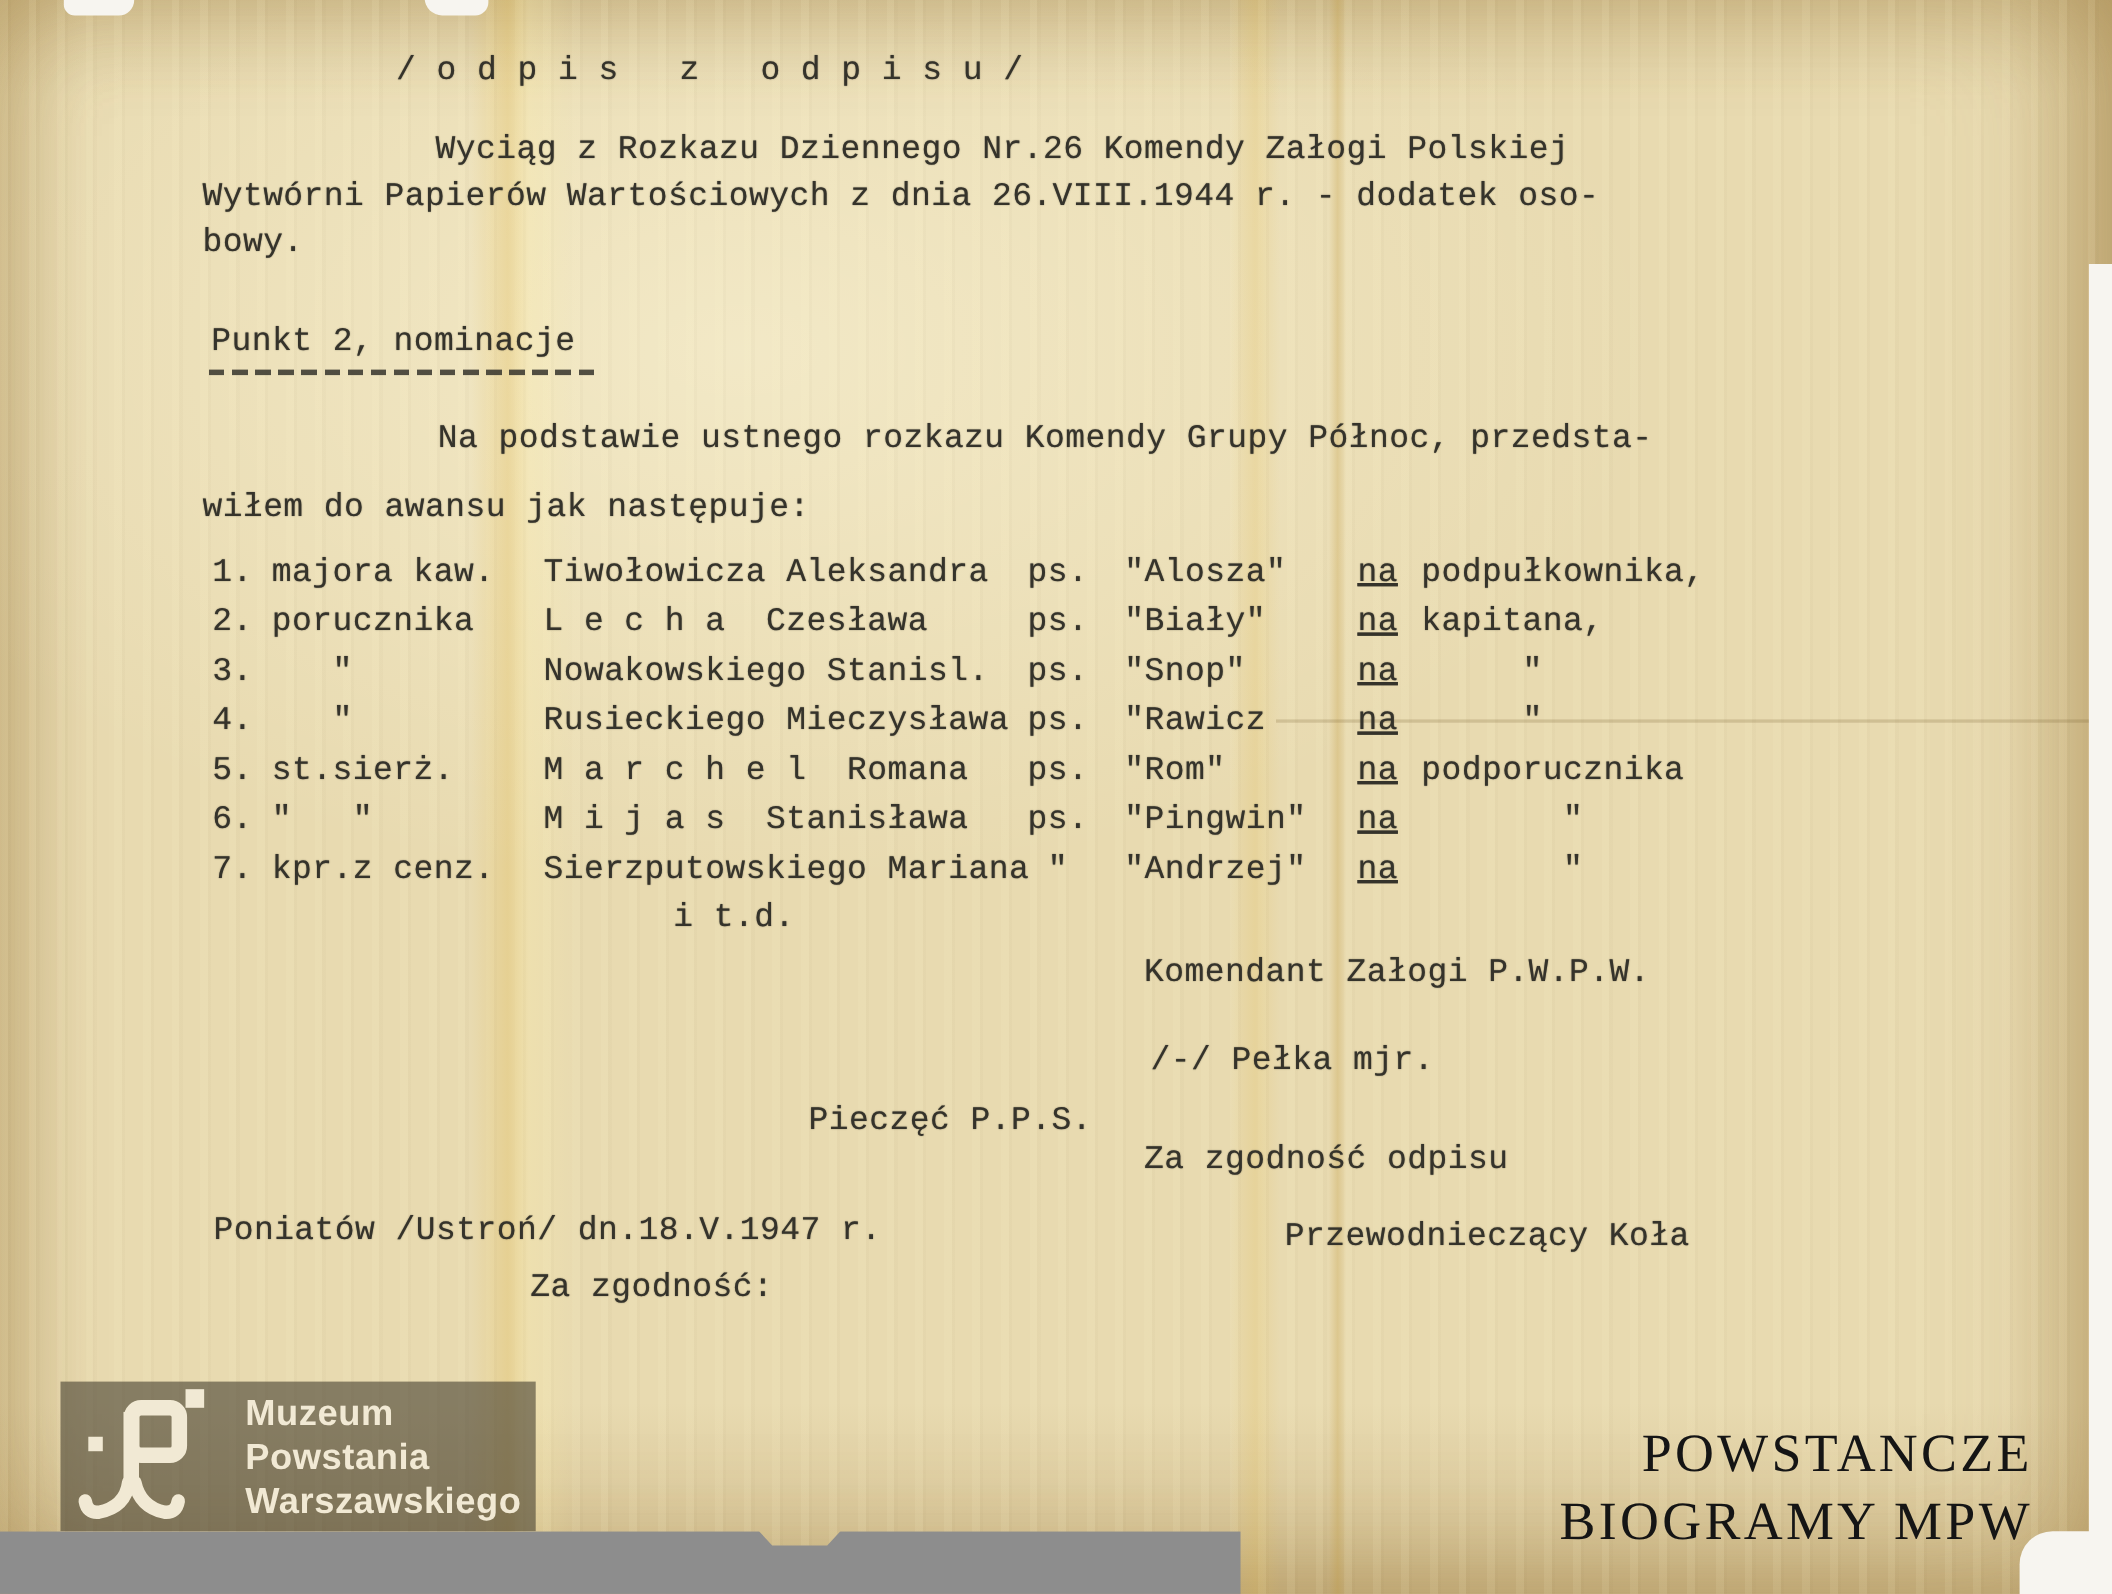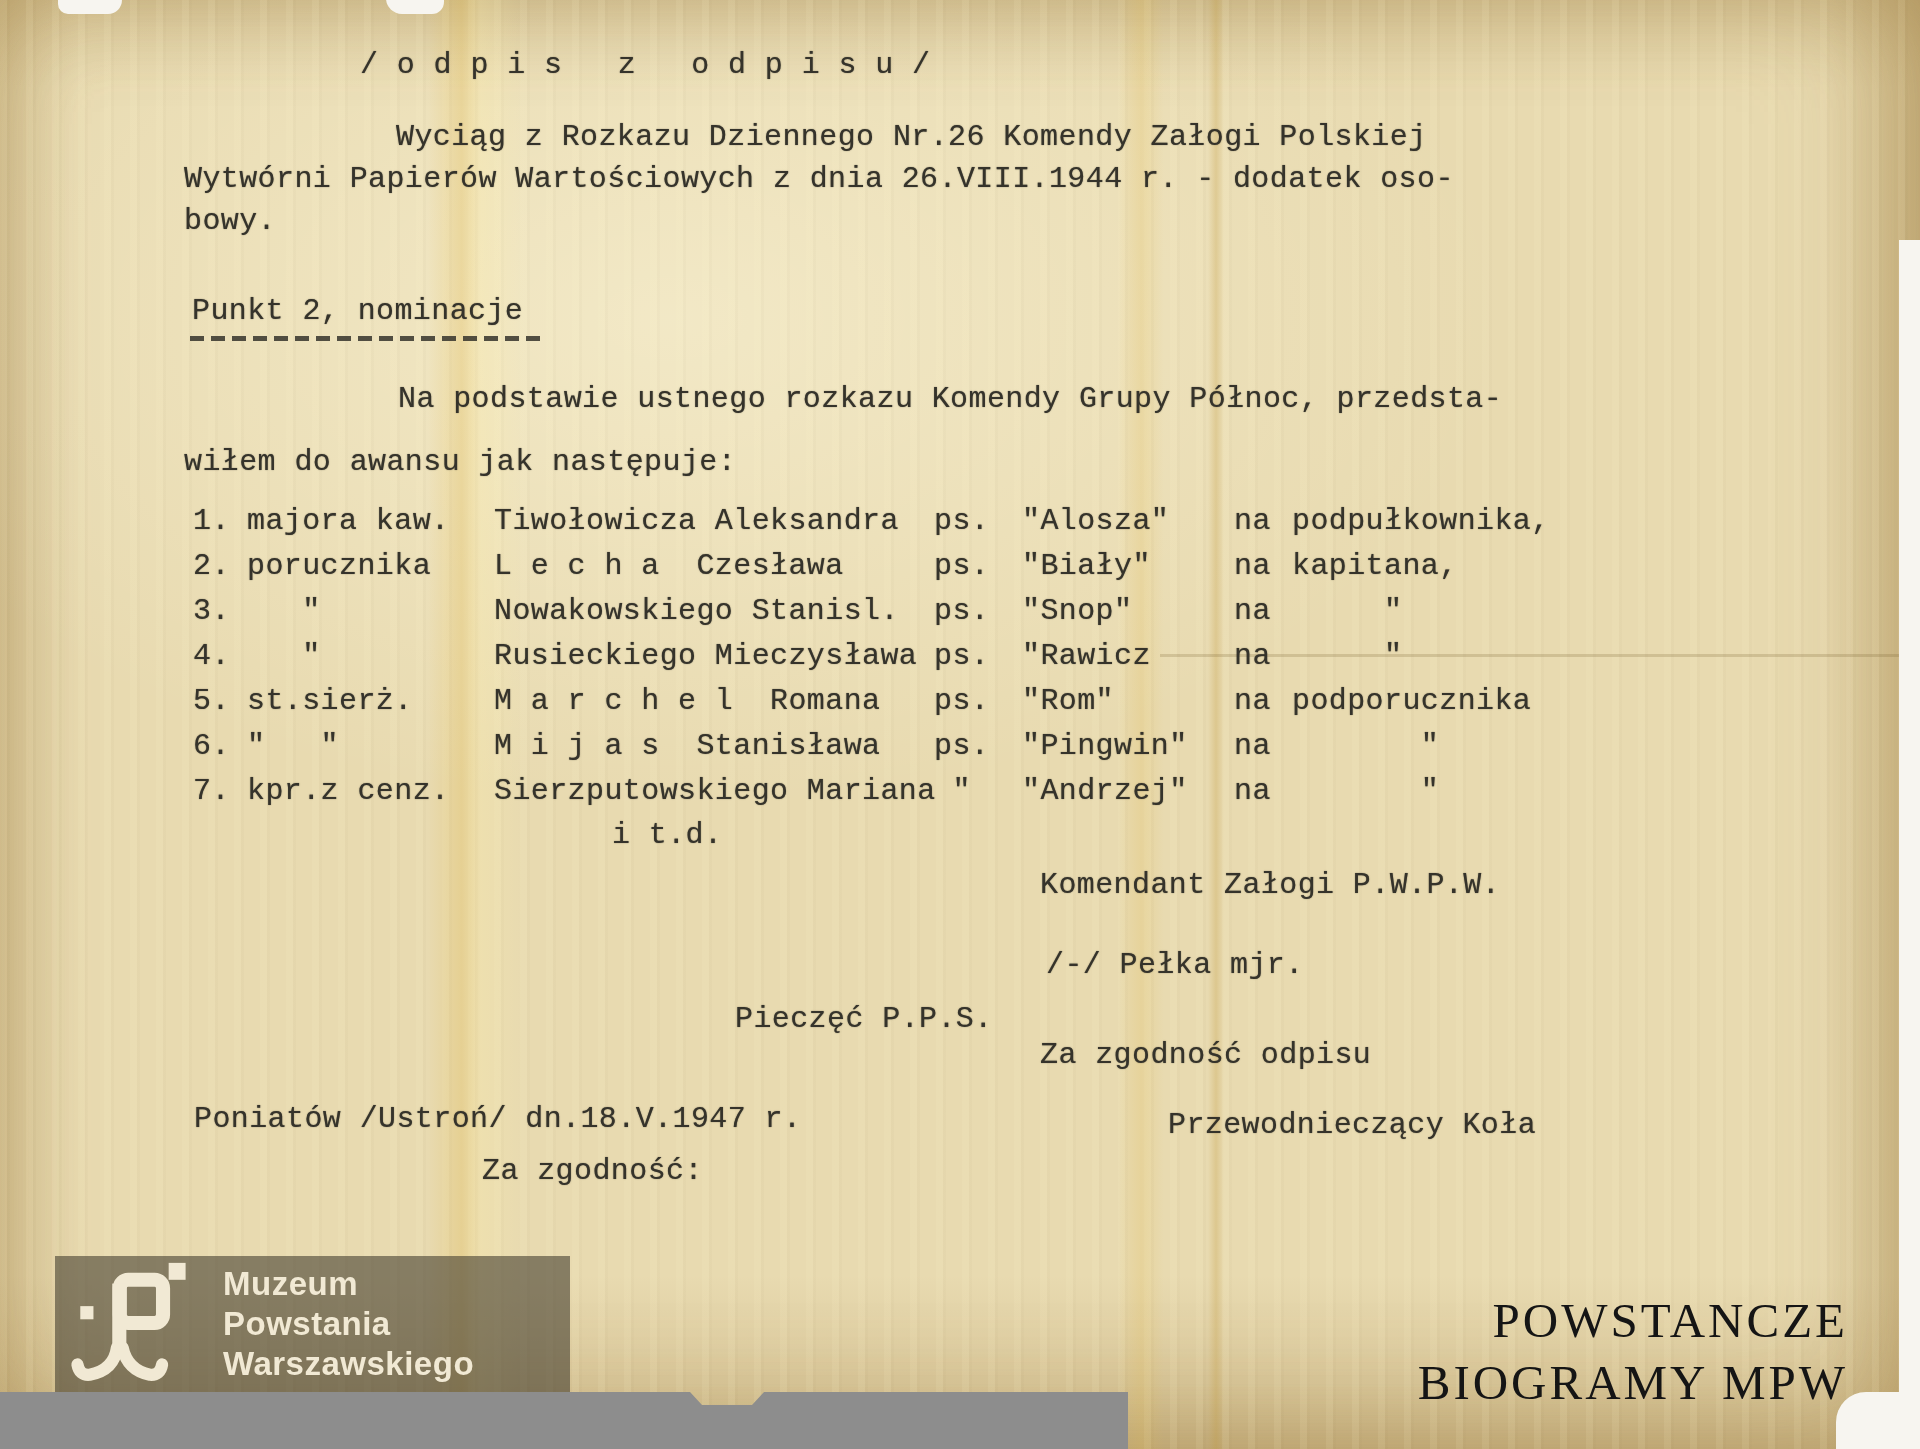--- a/index.html
+++ b/index.html
@@ -53,32 +53,32 @@
     background:repeating-linear-gradient(90deg,var(--c-ink,#35332b) 0 14px,rgba(0,0,0,0) 14px 21px);
     opacity:.85;
   }
   .pre1{top:380px;left:398px;}
   .pre2{top:443px;left:184px;}
   .nrow{position:absolute;left:0;width:1920px;height:42px;}
   .r1{top:502px;} .r2{top:547px;} .r3{top:592px;} .r4{top:637px;}
   .r5{top:682px;} .r6{top:727px;} .r7{top:772px;}
   .cell{position:absolute;top:0;font-family:"Liberation Mono",monospace;font-size:30px;line-height:38px;color:var(--c-ink,#35332b);white-space:pre;letter-spacing:0.4px;text-shadow:0 0 1.2px rgba(45,42,33,0.65);}
   .c-num{left:193px;} .c-rank{left:247px;} .c-name{left:494px;}
-  .c-ps{left:934px;} .c-pseud{left:1022px;} .c-na{left:1234px;} .c-to{left:1292px;}
+  .c-ps{left:934px;} .c-pseud{left:1022px;} .c-na{left:1234px;text-decoration:underline;} .c-to{left:1292px;}
   .itd{top:816px;left:612px;}
   .komendant{top:866px;left:1040px;}
   .pelka{top:946px;left:1046px;}
   .pieczec{top:1000px;left:735px;}
   .zgodn-odpisu{top:1036px;left:1040px;}
   .poniatow{top:1068px;left:194px;margin-top:32px;}
   .przewodniczacy{top:1106px;left:1168px;}
   .za-zgodnosc{top:1152px;left:482px;}
   .chyzynski{top:1188px;left:1168px;}
   .watermark{
-    position:absolute;left:55px;top:1256px;width:515px;height:136px;
+    position:absolute;left:55px;top:1256px;width:432px;height:136px;
     background:rgba(74,68,52,0.62);
     display:flex;align-items:center;
   }
   .wm-logo{flex:0 0 auto;margin-left:14px;width:126px;height:126px;}
   .wm-text{
     margin-left:28px;
     font-family:"Liberation Sans",sans-serif;font-weight:700;
     font-size:33px;line-height:40px;color:var(--c-overlay_text,#f1e9d4);
     letter-spacing:0.5px;
   }

